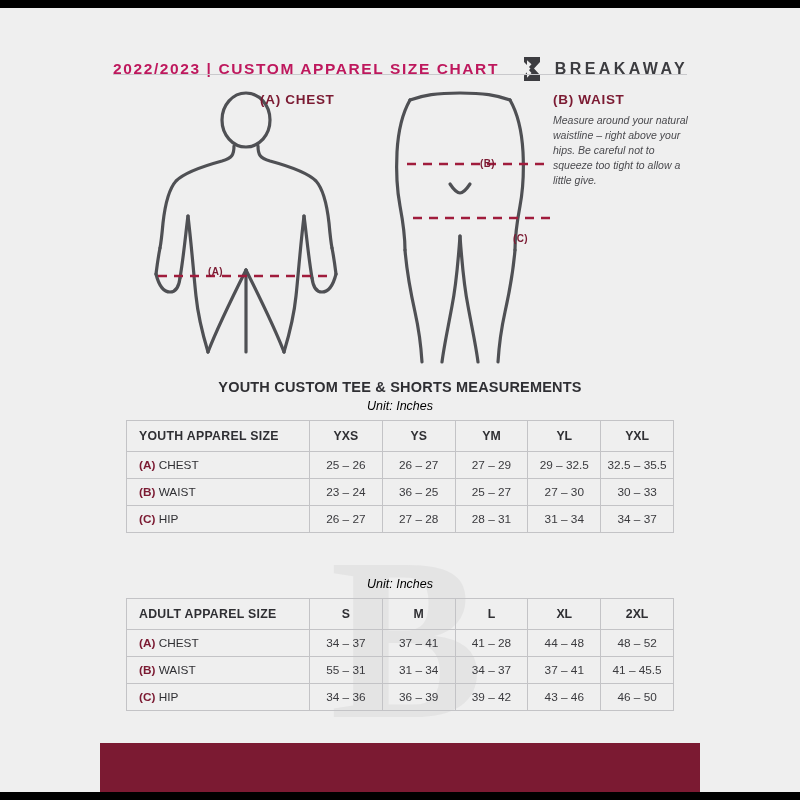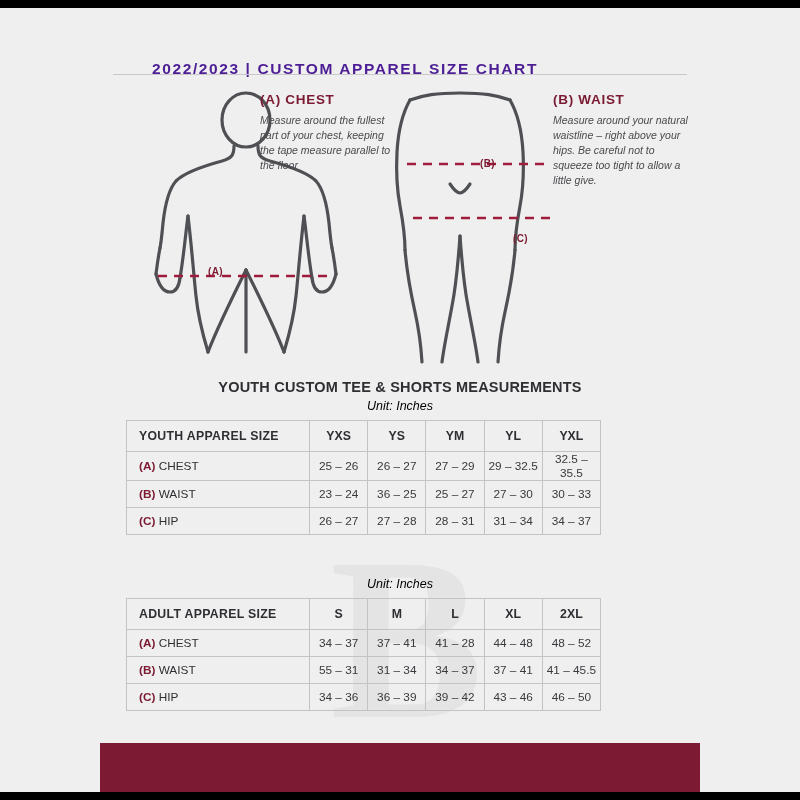--- a/index.html
+++ b/index.html
@@ -47,22 +47,21 @@
     width: 800px;
     height: 44px;
   }
   .header-title {
     position: absolute;
     left: 113px;
     top: 30px;
     font-size: 15.5px;
     font-weight: bold;
     letter-spacing: 1.6px;
-    color: #4c1d95;
-    margin-left: 39px;
+    color: #be185d;
   }
   .brand {
     position: absolute;
     right: 112px;
     top: 26px;
     display: flex;
     align-items: center;
     gap: 12px;
   }
   .brand-mark {
@@ -146,21 +145,21 @@
   }
   #youth-title { top: 371px; }
   #youth-unit  { top: 391px; }
   #adult-title { top: 549px; }
   #adult-unit  { top: 569px; }
 
   
   table.size-table {
     position: absolute;
     left: 126px;
-    width: 475px;
+    width: 548px;
     border-collapse: collapse;
     table-layout: fixed;
   }
   #youth-table { top: 412px; }
   #adult-table { top: 590px; }
 
   table.size-table td, table.size-table th {
     border: 1px solid #c3c3c6;
     height: 26px;
     font-size: 11.8px;
@@ -205,20 +204,29 @@
 </head>
 <body>
 
 <div id="page">
   <div class="sheet">
 
     <div class="watermark">B</div>
 
     <div class="header">
       <div class="header-title">2022/2023  |  CUSTOM APPAREL SIZE CHART</div>
+      <div class="brand">
+        <span class="brand-mark">
+          <svg width="22" height="26" viewBox="0 0 22 26">
+            <path d="M3 1 L19 1 L19 6 L13 12.5 L19 19 L19 25 L3 25 L3 19.5 L9.5 12.5 L3 6 Z" fill="#3c3c40"></path>
+            <path d="M6 4.2 L6 21.8 L10.5 17 L6.6 12.5 L10.5 8.2 Z" fill="#efefef"></path>
+          </svg>
+        </span>
+        <span class="brand-name">BREAKAWAY</span>
+      </div>
     </div>
     <div class="header-rule"></div>
 
     <div class="illus">
       <svg width="580" height="288" viewBox="0 0 580 288">
 
         <g fill="none" stroke="#4f5054" stroke-width="3.2" stroke-linecap="round" stroke-linejoin="round">
           <path d="M112 40 a24 27 0 0 1 48 0 a24 27 0 0 1 -48 0 Z"></path>
           <path d="M124 66 c0 9 -2 12 -12 15 c-22 6 -38 12 -46 20 c-8 9 -11 24 -13 42 c-1 11 -2 20 -3 25"></path>
           <path d="M148 66 c0 9 2 12 12 15 c22 6 38 12 46 20 c8 9 11 24 13 42 c1 11 2 20 3 25"></path>
@@ -252,21 +260,20 @@
 
         <line x1="303" y1="138" x2="440" y2="138" stroke="#a01c3c" stroke-width="2.4" stroke-dasharray="9,7"></line>
       </svg>
 
       <div class="measure-label" id="label-a">(A)</div>
       <div class="measure-label" id="label-b">(B)</div>
       <div class="measure-label" id="label-c">(C)</div>
 
       <div class="callout" id="callout-chest">
         <div class="callout-title">(A) CHEST</div>
-        <div class="callout-body">Measure around the fullest part of your chest, keeping the tape measure parallel to the floor</div>
       </div>
       <div class="callout" id="callout-waist">
         <div class="callout-title">(B) WAIST</div>
         <div class="callout-body">Measure around your natural waistline – right above your hips. Be careful not to squeeze too tight to allow a little give.</div>
       </div>
     </div>
 
     <div class="section-title" id="youth-title">YOUTH CUSTOM TEE &amp; SHORTS MEASUREMENTS</div>
     <div class="section-unit" id="youth-unit">Unit: Inches</div>
     <table class="size-table" id="youth-table">

